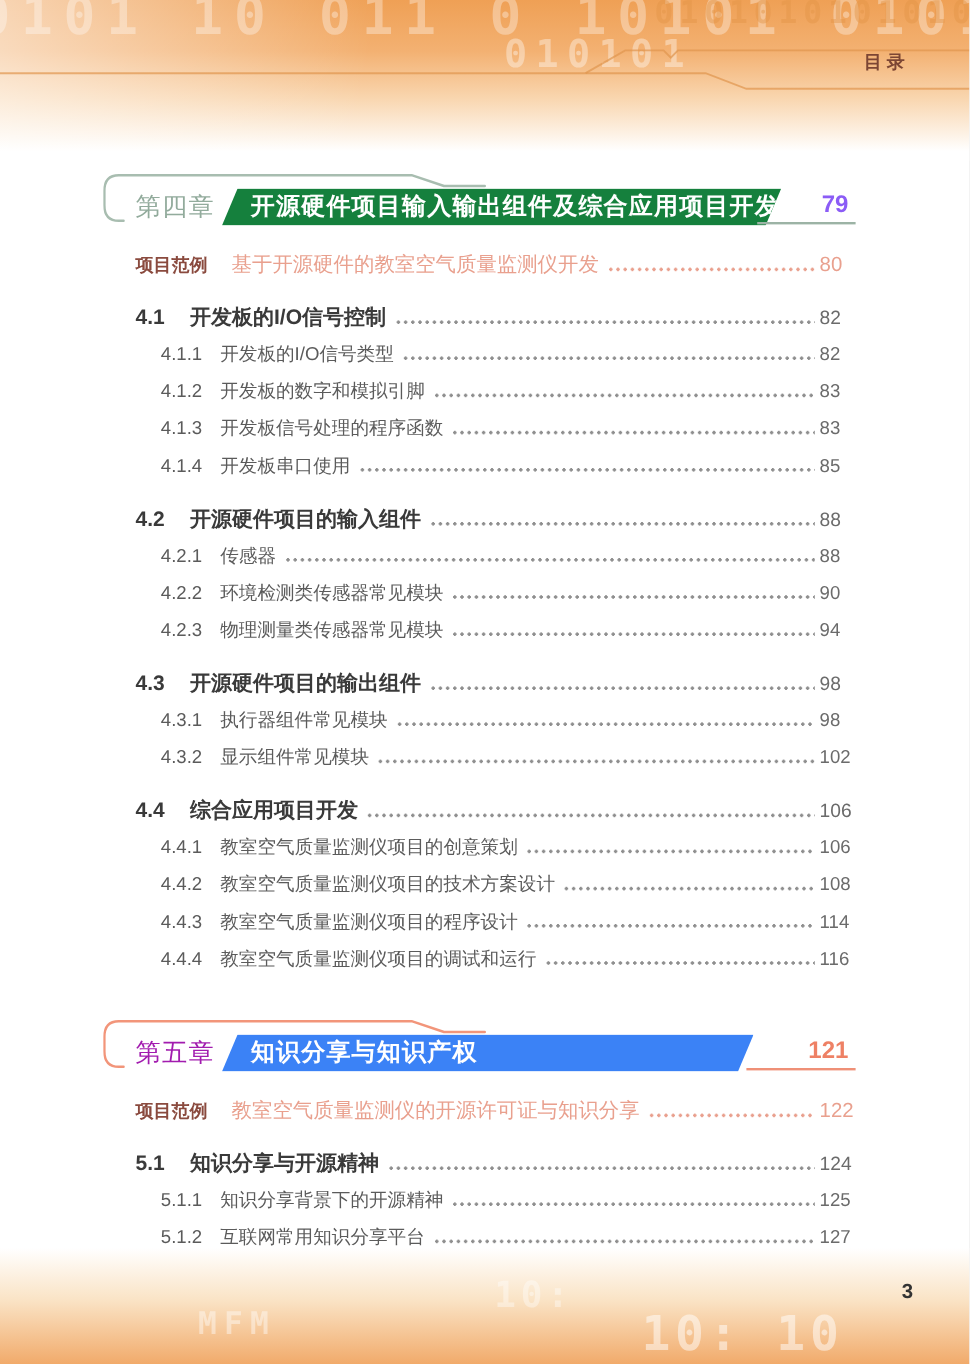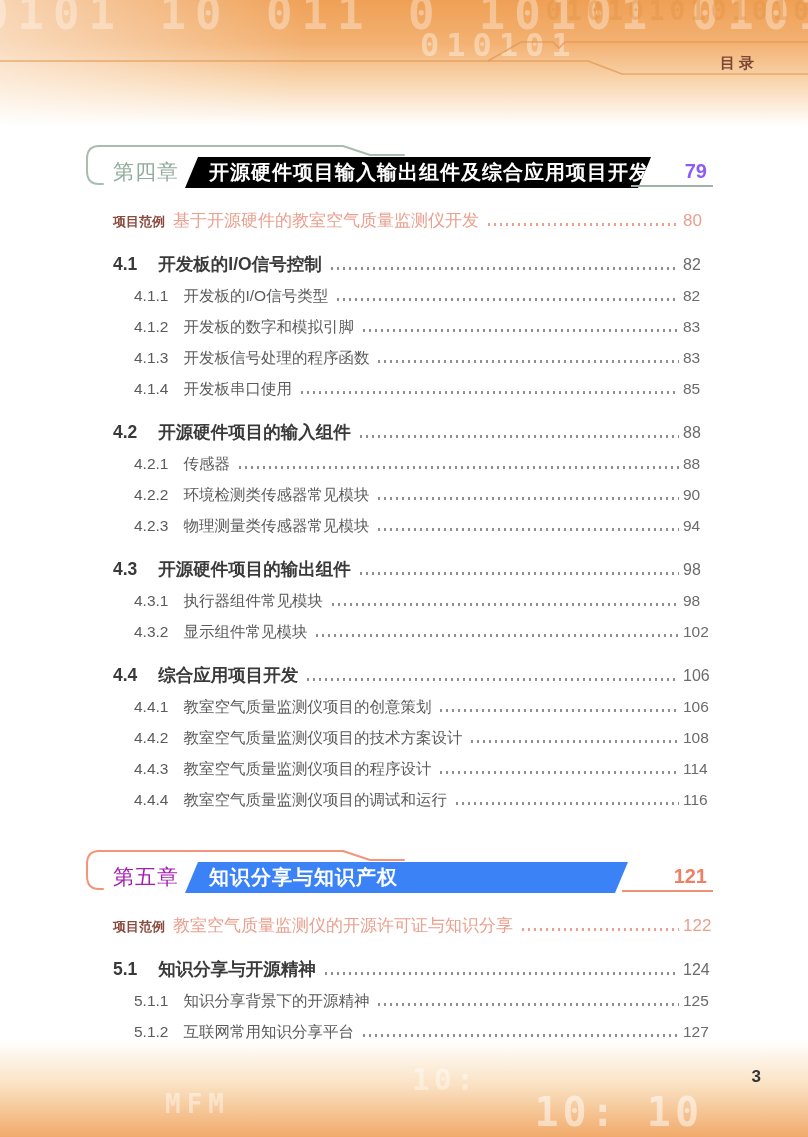--- a/index.html
+++ b/index.html
@@ -19,21 +19,21 @@
   .binary-row {
     position:absolute; font-family:"DejaVu Sans Mono","Liberation Mono",monospace;
     font-weight:bold; white-space:nowrap; pointer-events:none;
   }
   .b1 { top:-12px; left:-18px; font-size:44px; letter-spacing:9px; color:rgba(255,255,255,.34); }
   .b2 { top:-4px; right:-6px; font-size:26px; letter-spacing:5px; color:rgba(226,148,72,.45); }
   .b3 { top:26px; left:420px; font-size:32px; letter-spacing:7px; color:rgba(255,255,255,.38); }
   .circuit { position:absolute; top:0; left:0; }
   .toc-corner-label {
     position:absolute; top:43px; right:50px;
-    font-size:15px; letter-spacing:4px; color:#7c4634; font-weight:bold;margin-top:11px;
+    font-size:15px; letter-spacing:4px; color:#7c4634; font-weight:bold;
   }
 
   
   .bottom-banner {
     position:absolute; bottom:0; left:0; width:808px; height:97px;
     background:linear-gradient(180deg, #ffffff 0%, #fae3c5 45%, #f1aa6a 100%);
   }
   .bottom-digit {
     position:absolute; font-family:"DejaVu Sans Mono","Liberation Mono",monospace;
     font-weight:bold; color:rgba(255,255,255,.5); pointer-events:none;
@@ -69,21 +69,21 @@
   }
 
   .toc-row { display:flex; align-items:baseline; white-space:nowrap; }
   .leader {
     flex:1; height:3px; margin:0 4px 1px 7px;
     background-repeat:repeat-x; background-position:left bottom; background-size:6px 3px;
   }
   .toc-page { min-width:30px; text-align:left; }
 
   .example-row { margin:10px 0 0 27px; height:30px; line-height:30px; font-size:17px; }
-  .example-label { font-weight:bold; margin-right:8px; font-size:13px; }
+  .example-label { font-weight:bold; margin-right:20px; font-size:15px; }
 
   .section-group { margin-top:12px; }
   .section-row {
     margin-left:27px; height:32px; line-height:32px;
     font-size:17.5px; font-weight:bold; color:#3a3a3a;
   }
   .section-row .no { margin-right:21px; }
   .section-row .toc-page { font-weight:normal; font-size:16px; color:#6b6b6b; }
   .sub-row {
     margin-left:48px; height:31px; line-height:31px;
@@ -114,21 +114,21 @@
     <span class="bottom-digit d3">10:</span>
   </div>
   <span class="page-folio">3</span>
 
   <div id="toc-root">
   <div class="chapter-header">
     <svg class="bracket" width="420" height="58" viewBox="0 0 420 58">
       <path class="bracket-path" d="M17,46 H13 Q1,46 1,33 V21 Q1,8 13,8 H257 L284,17 H318" fill="none" stroke-width="2" stroke-linecap="round" stroke-linejoin="round" stroke="#a8bdb0"></path>
     </svg>
     <span class="chapter-label" style="color: rgb(146, 171, 156);">第四章</span>
-    <div class="chapter-banner" style="background: #000000; width: 466px;">
+    <div class="chapter-banner" style="background: #15803d; width: 466px;">
       <span class="chapter-banner-text">开源硬件项目输入输出组件及综合应用项目开发</span>
     </div>
     <div class="chapter-page" style="width: 76px; color: #8b5cf6; border-bottom-color: rgb(156, 179, 165);">79</div>
   </div>
 
   <div class="toc-row example-row">
     <span class="example-label" style="color: rgb(138, 74, 62);">项目范例</span>
     <span class="example-title" style="color: rgb(233, 160, 142);">基于开源硬件的教室空气质量监测仪开发</span>
     <span class="leader" style="background-image: radial-gradient(circle, rgb(233, 160, 142) 1.2px, rgba(0, 0, 0, 0) 1.45px);"></span>
     <span class="toc-page" style="color: rgb(233, 160, 142);">80</span>

